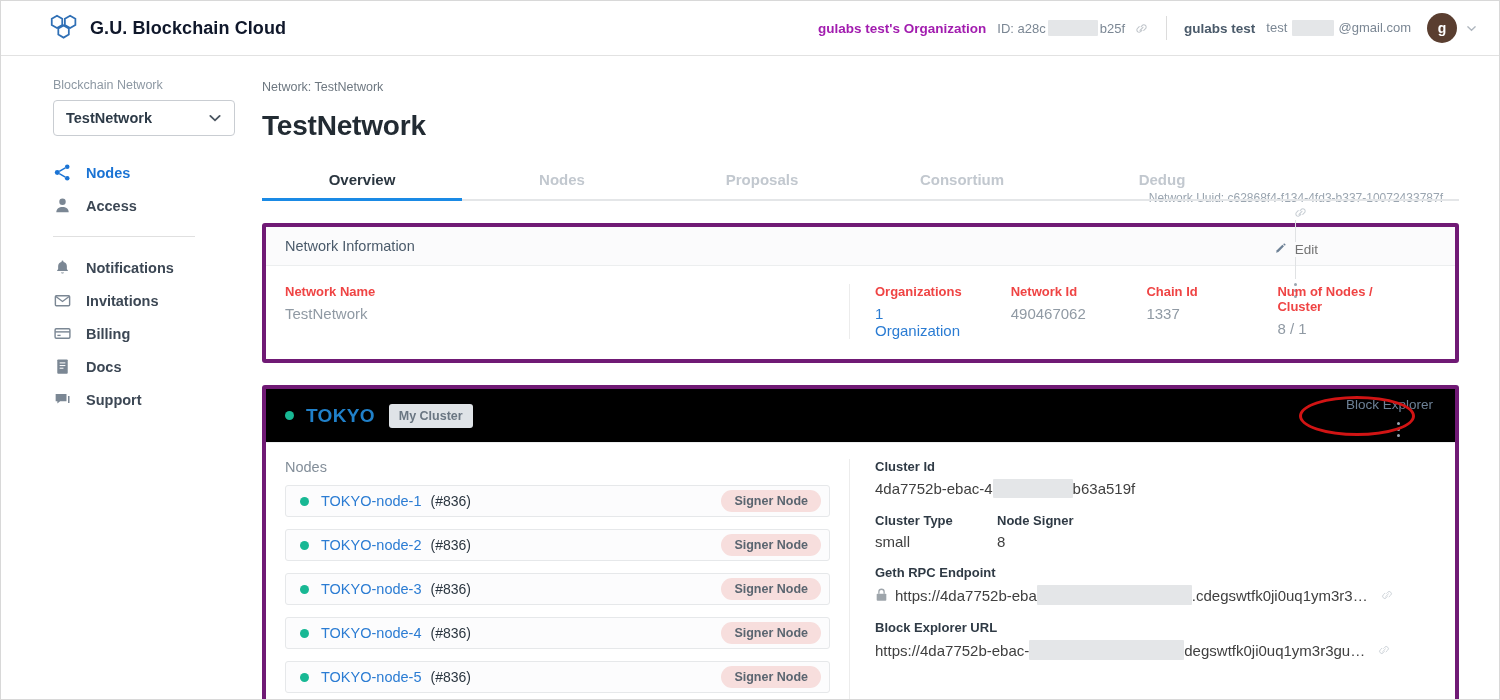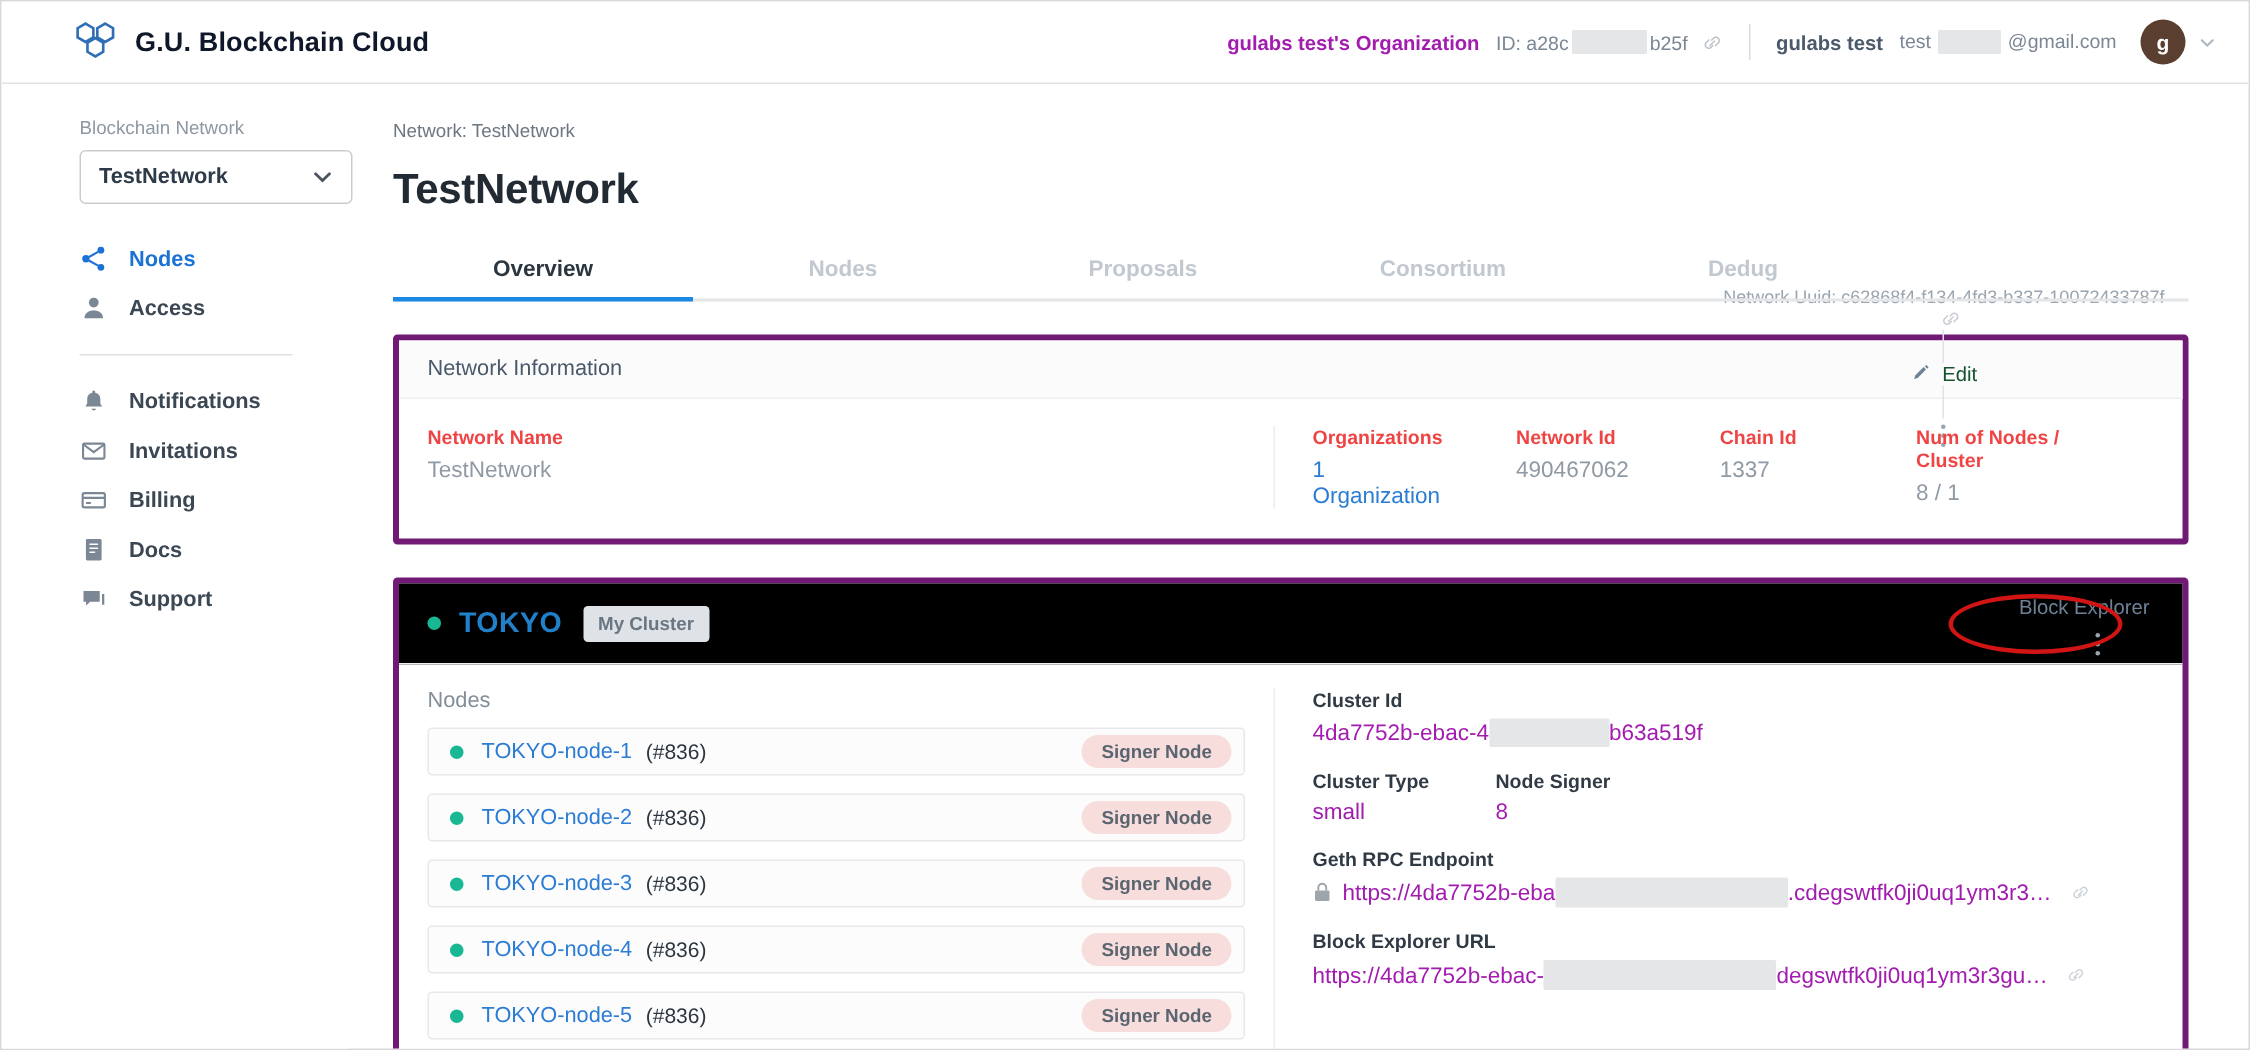--- a/index.html
+++ b/index.html
@@ -117,21 +117,21 @@
     border-bottom: 1px solid #eceeef;
     display: flex; align-items: center;
     padding: 0 12px 0 19px;
   }
   .card-title { font-size: 14.5px; color: #4a5a6a; font-weight: normal; }
   .card-head-right { margin-left: auto; display: flex; align-items: center; flex-direction: column; }
   .uuid { font-size: 12px; color: #9aa5b0; }
   .head-div { width: 1px; height: 22px; background: #e0e2e4; margin: 0 12px; }
   .edit-btn {
     display: flex; align-items: center; gap: 7px;
-    font-size: 13.5px; color: #14532d; cursor: pointer; padding: 0 3px;
+    font-size: 13.5px; color: #737373; cursor: pointer; padding: 0 3px;
   }
   .kebab {
     width: 20px; display: flex; flex-direction: column;
     align-items: center; gap: 3px; cursor: pointer; padding: 4px 0;
   }
   .kebab i { width: 3px; height: 3px; border-radius: 50%; background: #9aa5b0; display: block; }
 
   .info-body { display: flex; padding: 18px 0 20px 0; }
   .info-left { width: 584px; padding-left: 19px; flex: 0 0 584px; border-right: 1px solid #ececec; }
   .info-right { display: flex; padding-left: 25px; flex: 1; }
@@ -182,21 +182,21 @@
   }
   .node-name { font-size: 14.5px; color: #2b7cd3; margin-left: 12px; }
   .node-num { font-size: 14px; color: #2b3640; margin-left: 9px; }
   .badge {
     margin-left: auto; background: #f7dedd; color: #5a6570;
     font-size: 12.5px; font-weight: bold; border-radius: 11px;
     padding: 4px 13px;
   }
   .detail-col { padding-left: 25px; flex: 1; min-width: 0; }
   .d-lab { font-size: 13px; font-weight: bold; color: #2f3a45; }
-  .d-val { font-size: 15px; color: #a21caf; margin-top: 5px; display: flex; align-items: center; }
+  .d-val { font-size: 15px; color: #404040; margin-top: 5px; display: flex; align-items: center; }
   .d-group { margin-bottom: 15px; }
   .d-inline { display: flex; }
   .ic-lock { width: 13px; height: 14px; margin-right: 7px; opacity: .65; flex: 0 0 13px; }
   .url-txt { white-space: nowrap; overflow: hidden; }
   .ic-copy-sm { width: 14px; height: 14px; margin-left: 12px; opacity: .5; flex: 0 0 14px; }
 </style>
 </head>
 <body>
 
 <div class="app">

